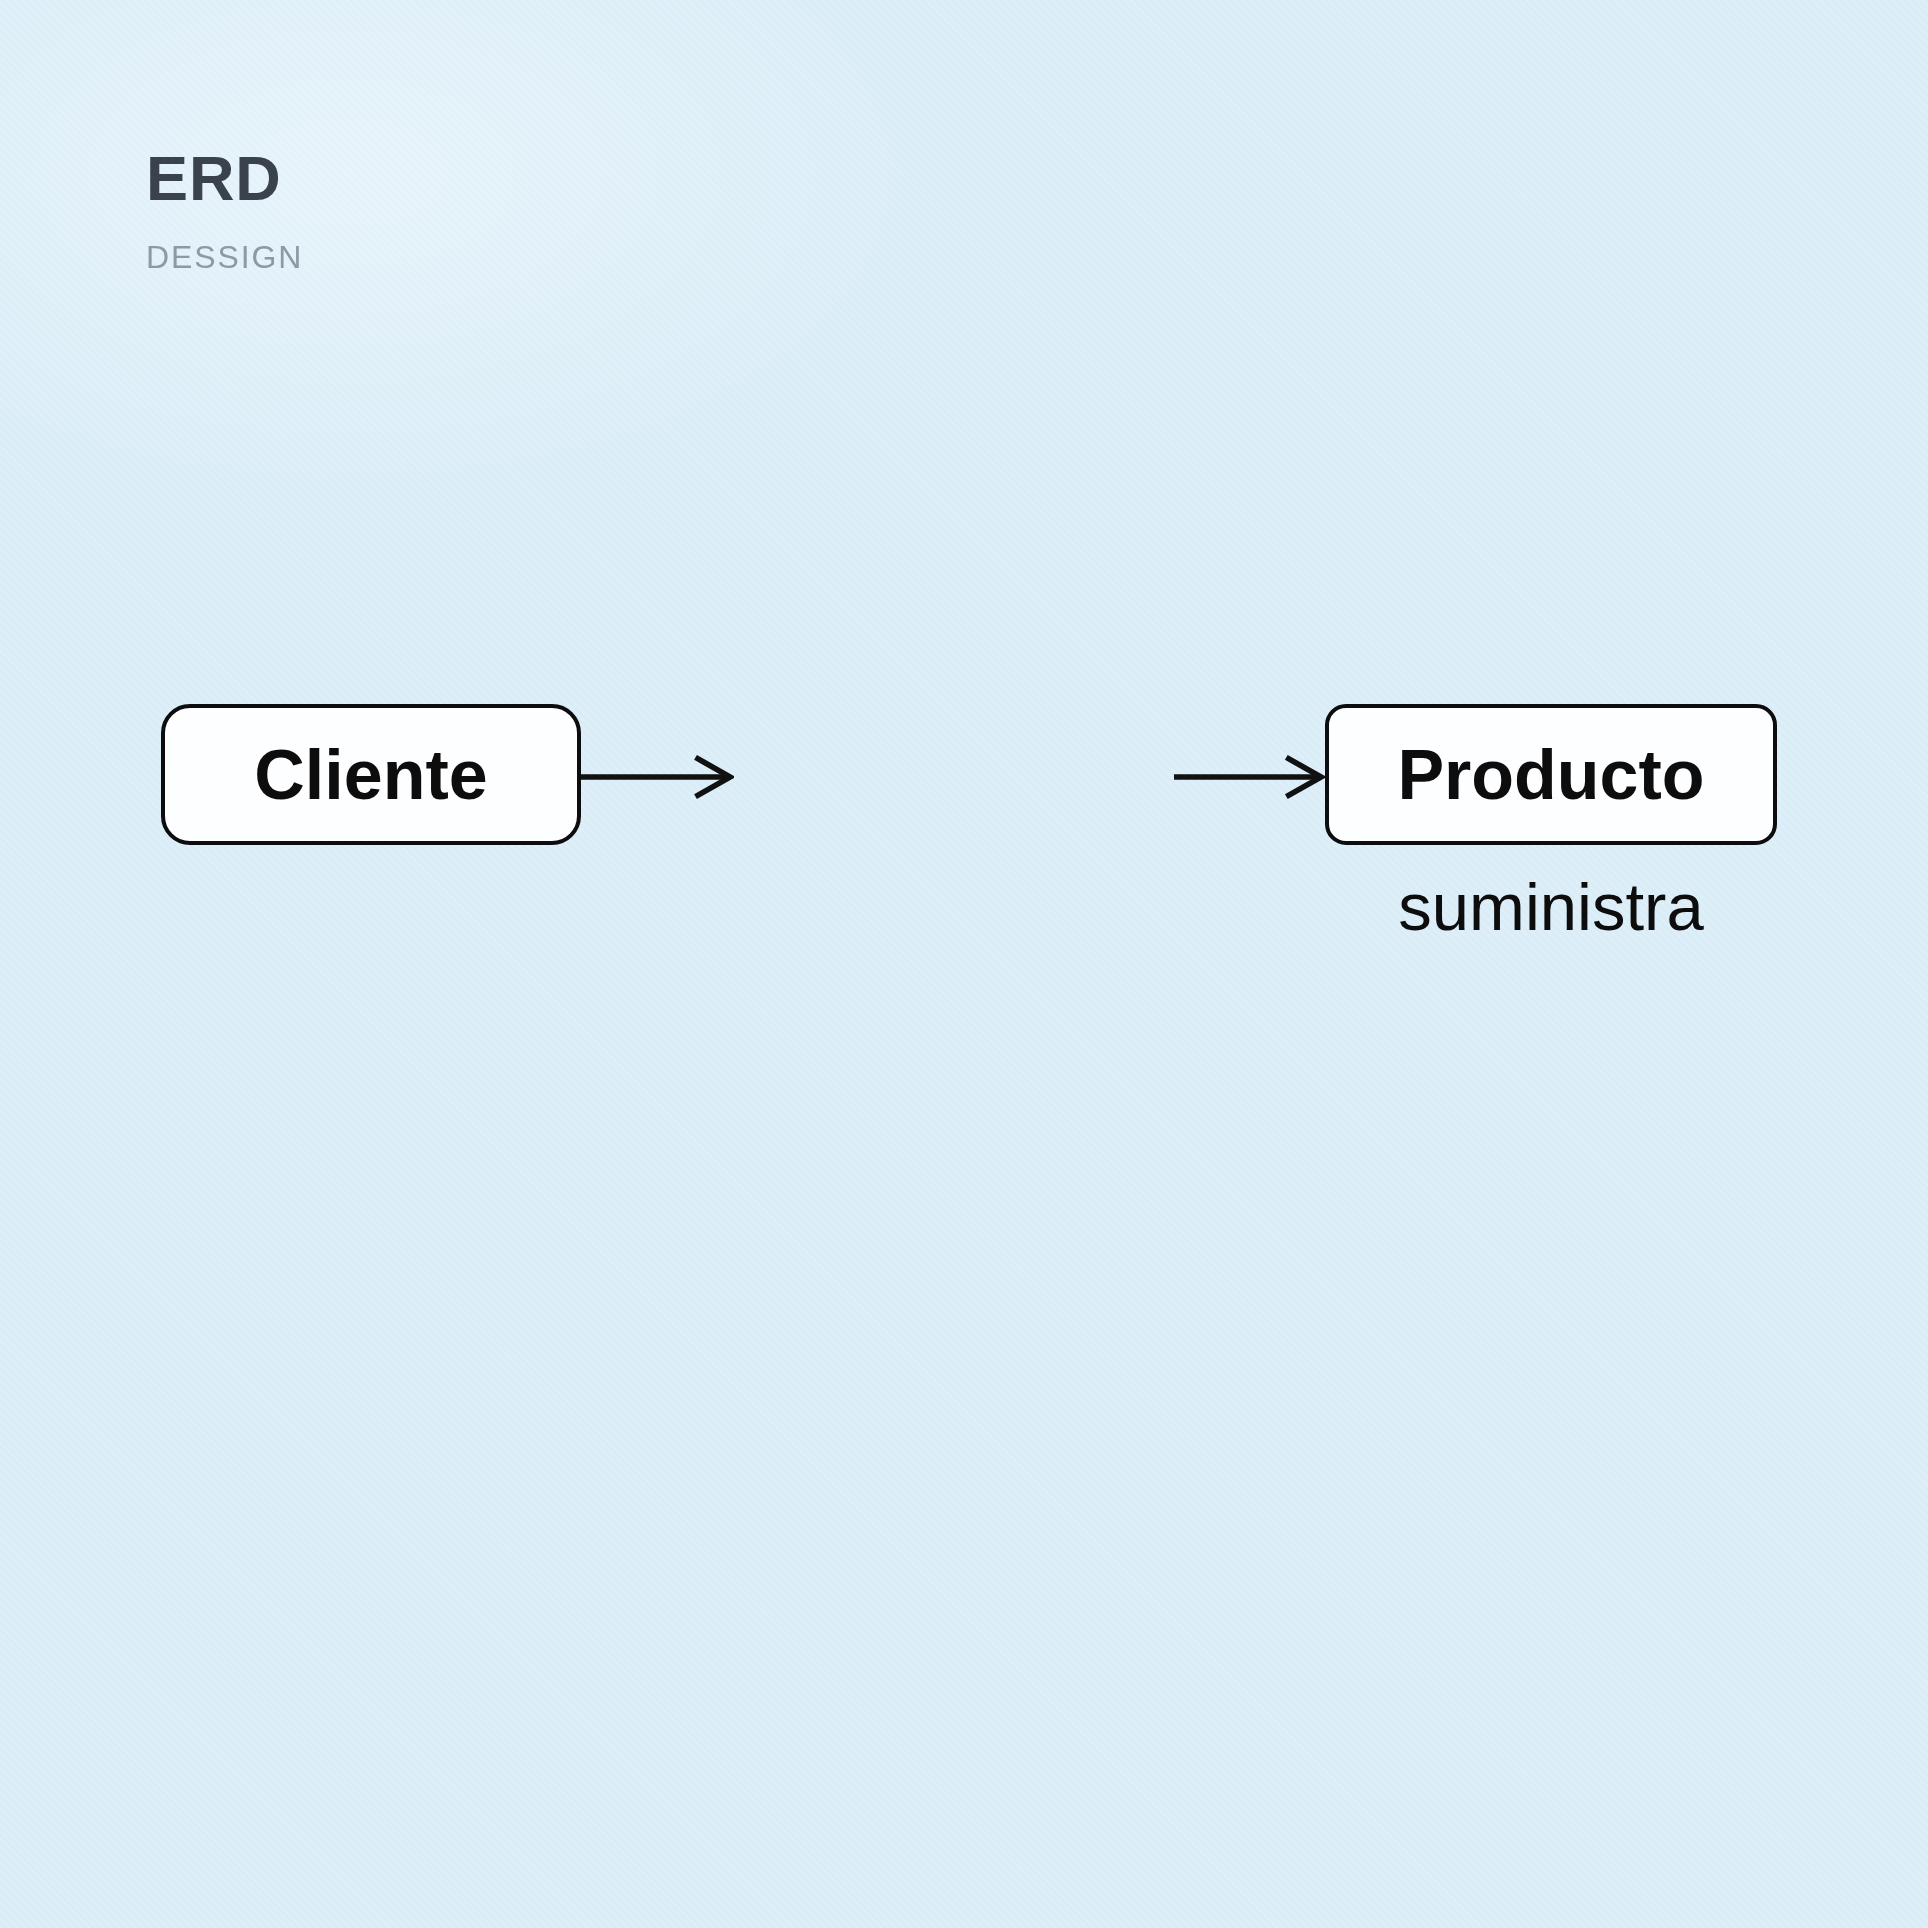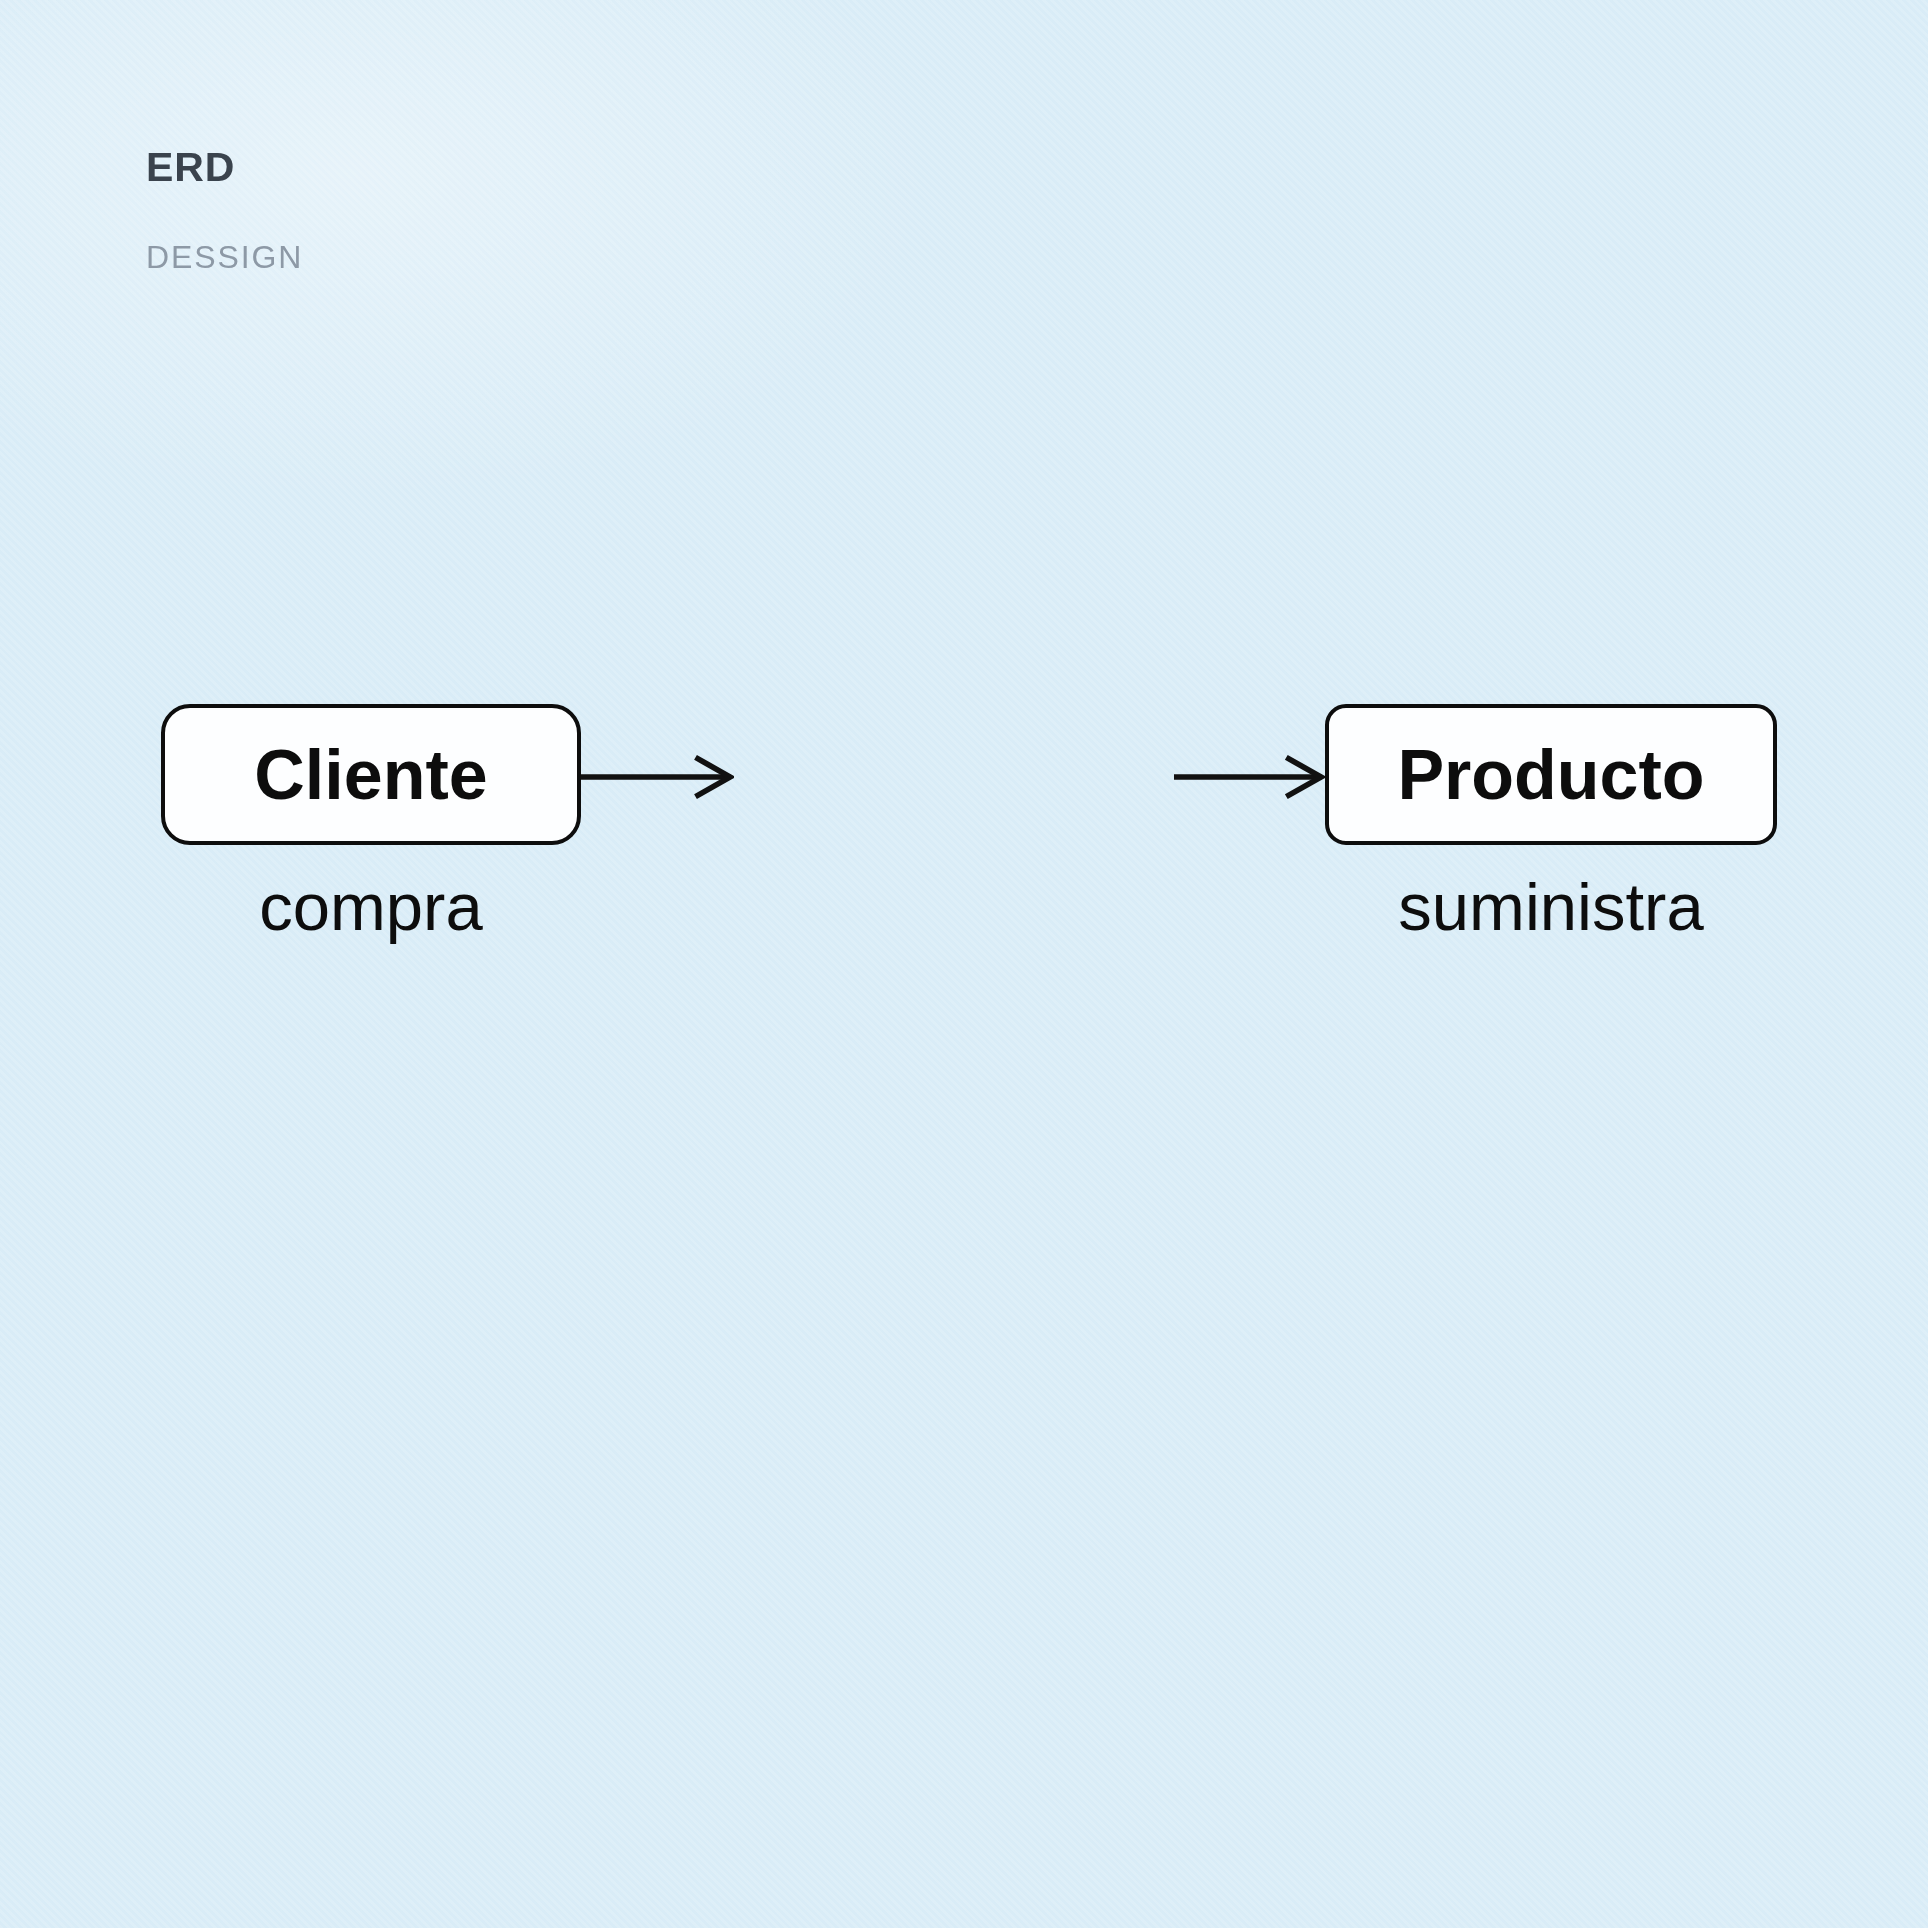--- a/index.html
+++ b/index.html
@@ -22,21 +22,21 @@
     width: 1928px;
     height: 1928px;
     overflow: hidden;
     background-color: var(--background);
     background-image:
       radial-gradient(ellipse 847px 471px at 18% 9%, rgba(255,255,255,0.35), rgba(255,255,255,0) 70%),
       repeating-linear-gradient(45deg, rgba(255,255,255,0.05) 0 2.8px, rgba(160,200,225,0.05) 2.8px 5.6px);
   }
   .header { position: absolute; left: 146px; top: 147px; }
   .app-title {
-    font-size: 41px;
+    font-size: 63px;
     font-weight: 700;
     letter-spacing: 0.9px;
     color: var(--title);
     line-height: 1;
   }
   .app-subtitle {
     position: absolute;
     left: 0;
     top: 94px;
     font-size: 32px;
@@ -118,18 +118,17 @@
     </svg>
   </div>
 
   <div class="connector" id="connector-2">
     <svg viewBox="0 0 160 60" preserveAspectRatio="none" aria-hidden="true">
       <line x1="0" y1="30" x2="156" y2="30"></line>
       <polyline points="119,9 156,30 119,51"></polyline>
     </svg>
   </div>
 
-  <div class="relation-label" id="relation-compra">compra</div>
 
   <div class="relation-label" id="relation-suministra">suministra</div>
 
 </div>
 
 
 </body></html>

